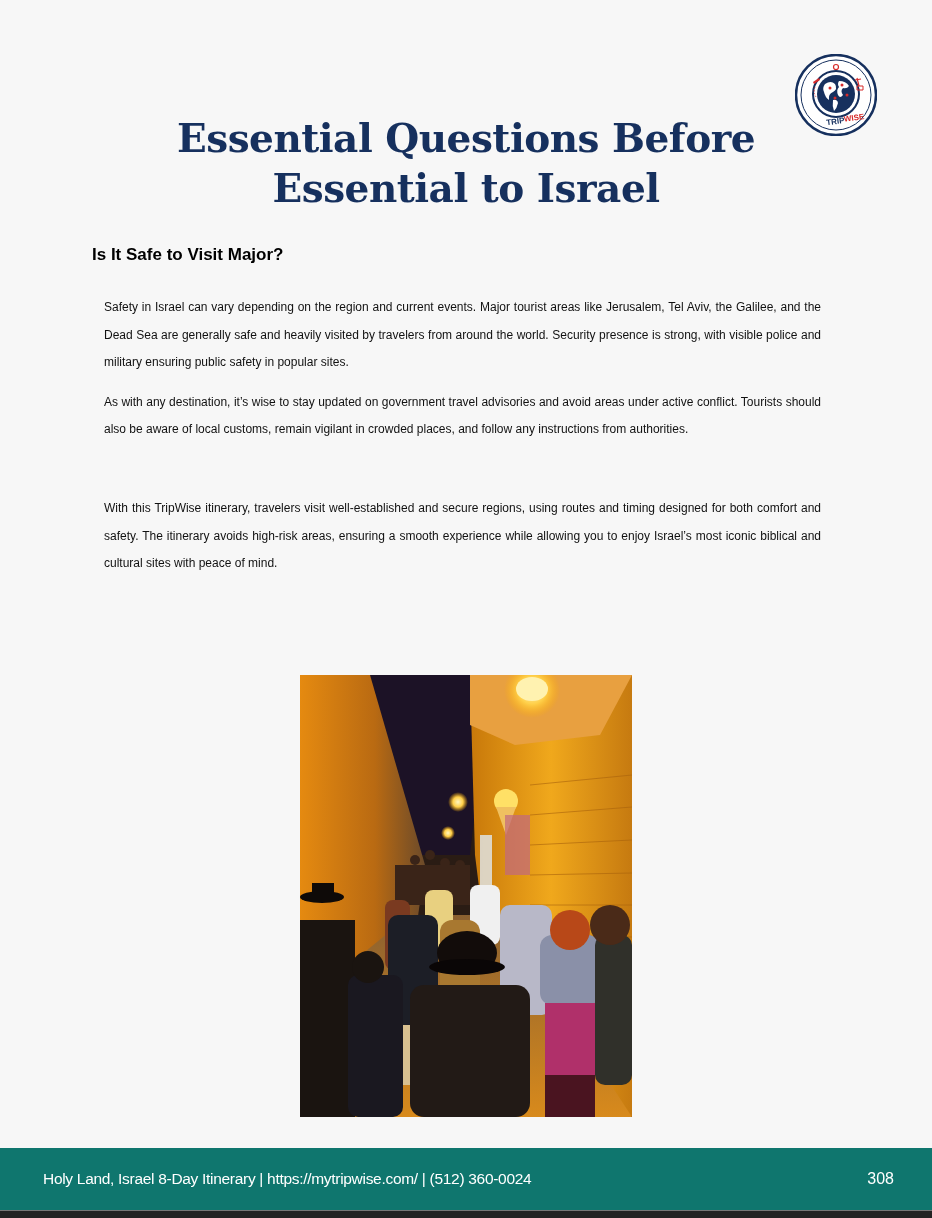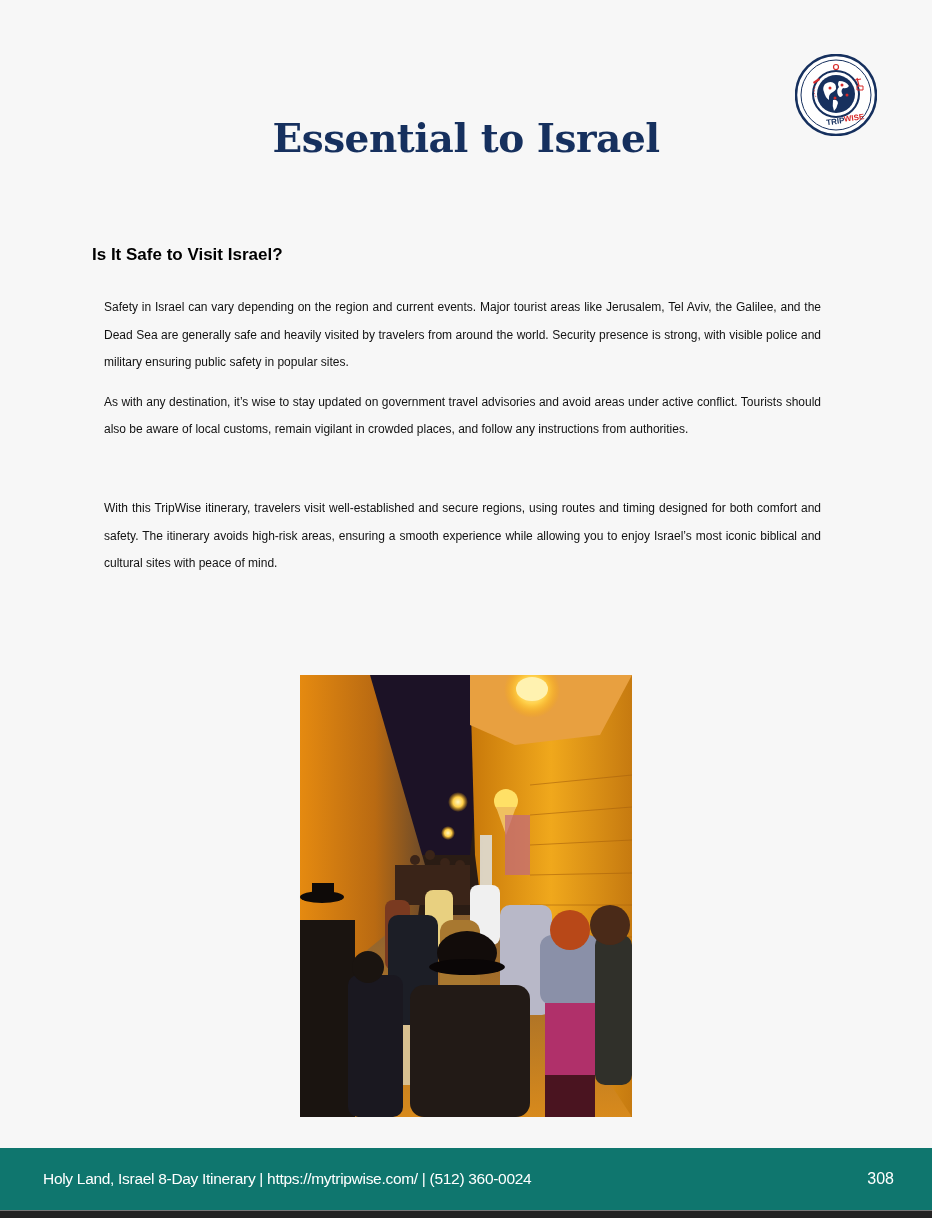--- a/index.html
+++ b/index.html
@@ -80,25 +80,26 @@
     <path d="M18 28 l6 -4 l1 2 l-6 4z" fill="#d62b2b"></path>
     <path d="M20 33 q-2 5 1 10" fill="none" stroke="#d62b2b" stroke-width="0.8" stroke-dasharray="1.5,1.5"></path>
     <path d="M62 24 l2 8 M60 26 l6 -1" stroke="#d62b2b" stroke-width="1.2" fill="none"></path>
     <path d="M62 32 h6 v4 h-6z" fill="none" stroke="#d62b2b" stroke-width="1"></path>
     <text x="31" y="70" font-family="Liberation Sans, sans-serif" font-weight="bold" font-size="8" fill="#16305e" transform="rotate(-8 41 66)">TRIP</text>
     <text x="49" y="69" font-family="Liberation Sans, sans-serif" font-weight="bold" font-size="8" fill="#d62b2b" transform="rotate(-8 41 66)">WISE</text>
   </svg>
 </div>
 
 <h1 class="title">
+  <span>Essential Questions Before</span>
   <span>Essential to Israel</span>
 </h1>
 
 <div class="content">
-  <p class="question">Is It Safe to Visit Israel?</p>
+  <p class="question">Is It Safe to Visit Major?</p>
   <p class="para last-line-left">Safety in Israel can vary depending on the region and current events. Major tourist areas like Jerusalem, Tel Aviv, the Galilee, and the Dead Sea are generally safe and heavily visited by travelers from around the world. Security presence is strong, with visible police and military ensuring public safety in popular sites.</p>
   <p class="para last-line-left">As with any destination, it’s wise to stay updated on government travel advisories and avoid areas under active conflict. Tourists should also be aware of local customs, remain vigilant in crowded places, and follow any instructions from authorities.</p>
   <div class="gap"></div>
   <p class="para last-line-left">With this TripWise itinerary, travelers visit well-established and secure regions, using routes and timing designed for both comfort and safety. The itinerary avoids high-risk areas, ensuring a smooth experience while allowing you to enjoy Israel’s most iconic biblical and cultural sites with peace of mind.</p>
 </div>
 
 <div class="photo">
   <svg width="332" height="442" viewBox="0 0 332 442">
     <defs>
       <linearGradient id="rightwall" x1="0" y1="0" x2="1" y2="0">

